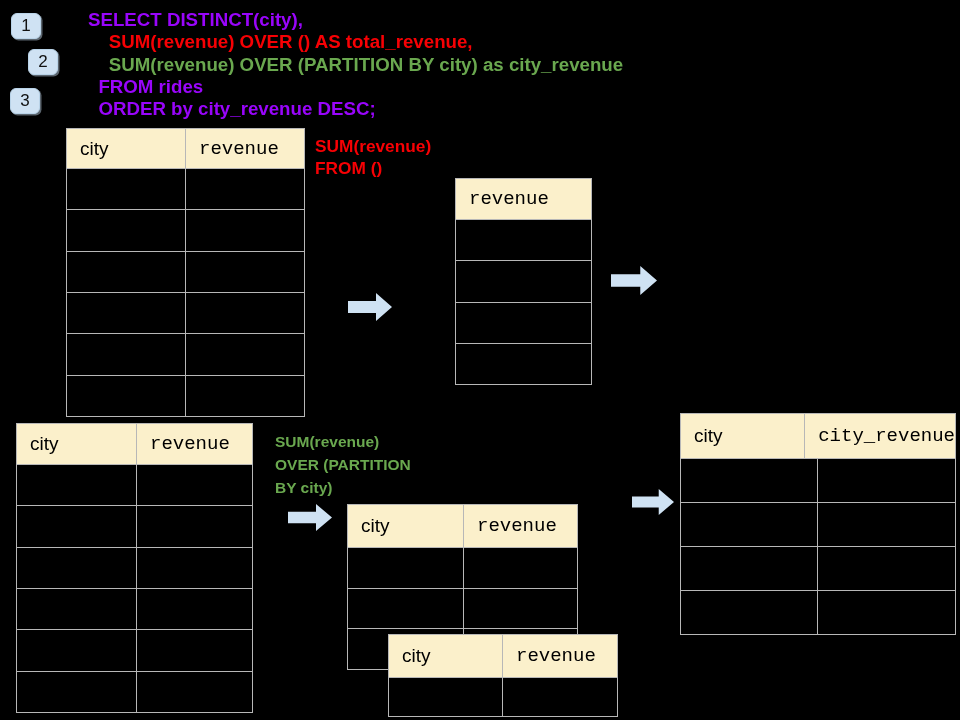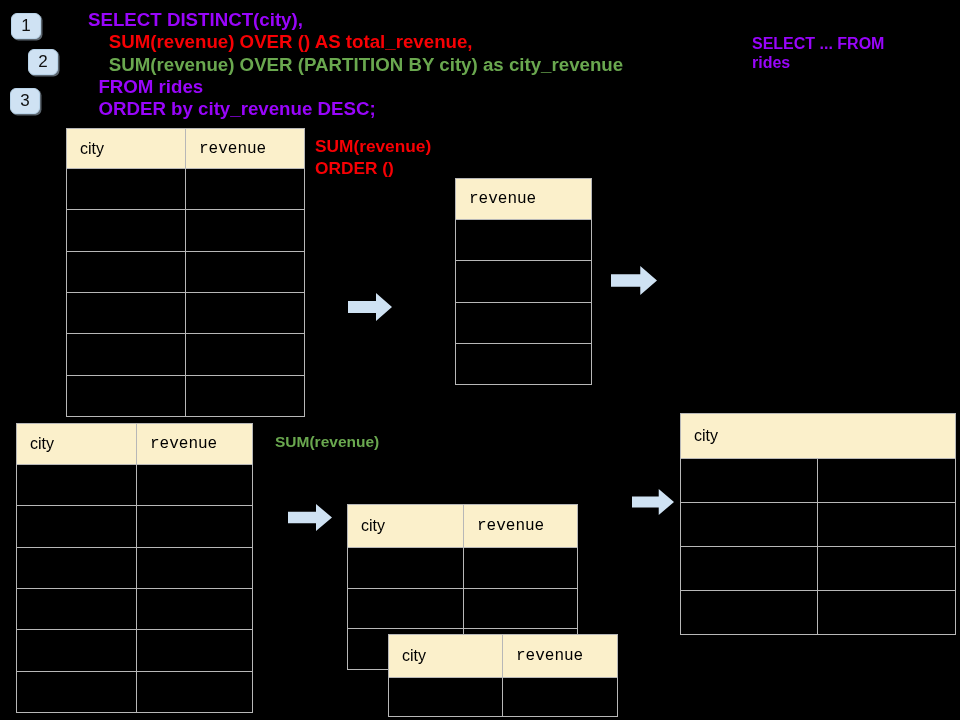--- a/index.html
+++ b/index.html
@@ -31,21 +31,21 @@
   #badge-3 { left:10px; top:88px; }
 
   
   .dtable {
     position:absolute; box-sizing:border-box; background:#000;
     border:1px solid #b7b7b7; display:flex; flex-direction:column;
   }
   .thead { display:flex; background:#fbf0cb; }
   .hcell {
     box-sizing:border-box; display:flex; align-items:center;
-    padding-left:13px; color:#000; font-size:16px;
+    padding-left:13px; color:#000; font-size:19px;
   }
   .tbody { flex:1; display:flex; flex-direction:column; }
   .trow  { flex:1; display:flex; border-top:1px solid #b7b7b7; }
   .bcell { box-sizing:border-box; background:#000; }
   .hcell:not(:last-child), .bcell:not(:last-child) { border-right:1px solid #b7b7b7; }
   .c-last { flex:1;font-family:Liberation Mono, monospace; }
 
   #t-src-top   { left:66px;  top:128px; width:239px; height:289px; }
   #t-src-top   .thead { height:39px; }
   #t-src-top   .c0 { width:119px; }
@@ -80,25 +80,24 @@
 <body>
 
 <div id="canvas">
 
   <div class="badge" id="badge-1" style="background: rgb(207, 226, 243);">1</div>
   <div class="badge" id="badge-2" style="background: rgb(207, 226, 243);">2</div>
   <div class="badge" id="badge-3" style="background: rgb(207, 226, 243);">3</div>
 
   <div class="codeblock" id="sql-main"><div style="color: rgb(153, 5, 251);">SELECT DISTINCT(city),</div><div style="color: rgb(247, 0, 4);">    SUM(revenue) OVER () AS total_revenue,</div><div style="color: rgb(106, 168, 79);">    SUM(revenue) OVER (PARTITION BY city) as city_revenue</div><div style="color: rgb(153, 5, 251);">  FROM rides</div><div style="color: rgb(153, 5, 251);">  ORDER by city_revenue DESC;</div></div>
 
-  <div class="codeblock" id="side-code"><div style="color: rgb(153, 5, 251);">SELECT ... FROM</div><div style="color: rgb(153, 5, 251);">rides</div></div>
-
-  <div class="codeblock" id="ann-total"><div style="color: rgb(247, 0, 4);">SUM(revenue)</div><div style="color: rgb(247, 0, 4);">ORDER ()</div></div>
-
-  <div class="codeblock" id="ann-part"><div style="color: rgb(106, 168, 79);">SUM(revenue)</div></div>
+
+  <div class="codeblock" id="ann-total"><div style="color: rgb(247, 0, 4);">SUM(revenue)</div><div style="color: rgb(247, 0, 4);">FROM ()</div></div>
+
+  <div class="codeblock" id="ann-part"><div style="color: rgb(106, 168, 79);">SUM(revenue)</div><div style="color: rgb(106, 168, 79);">OVER (PARTITION</div><div style="color: rgb(106, 168, 79);">BY city)</div></div>
 
   <div class="dtable" id="t-src-top">
       <div class="thead">
         <div class="hcell c0">city</div>
         <div class="hcell c-last">revenue</div>
       </div>
       <div class="tbody">
         <div class="trow">
           <div class="bcell c0"></div>
           <div class="bcell c-last"></div>
@@ -204,20 +203,21 @@
       <div class="tbody">
         <div class="trow">
           <div class="bcell c0"></div>
           <div class="bcell c-last"></div>
         </div>
       </div>
     </div>
   <div class="dtable" id="t-city-rev">
       <div class="thead">
         <div class="hcell c0">city</div>
+        <div class="hcell c-last">city_revenue</div>
       </div>
       <div class="tbody">
         <div class="trow">
           <div class="bcell c0"></div>
           <div class="bcell c-last"></div>
         </div>
         <div class="trow">
           <div class="bcell c0"></div>
           <div class="bcell c-last"></div>
         </div>

